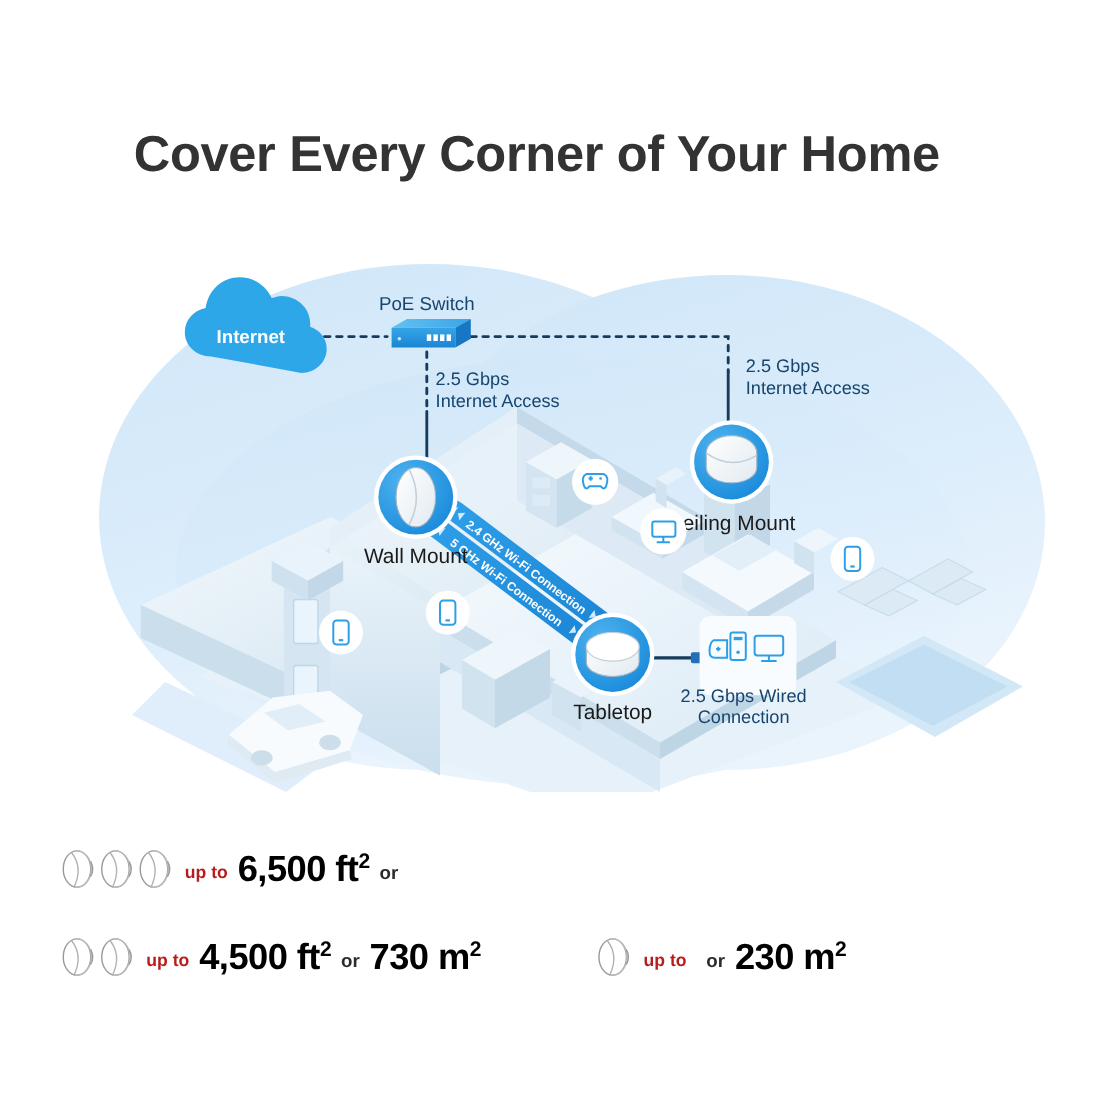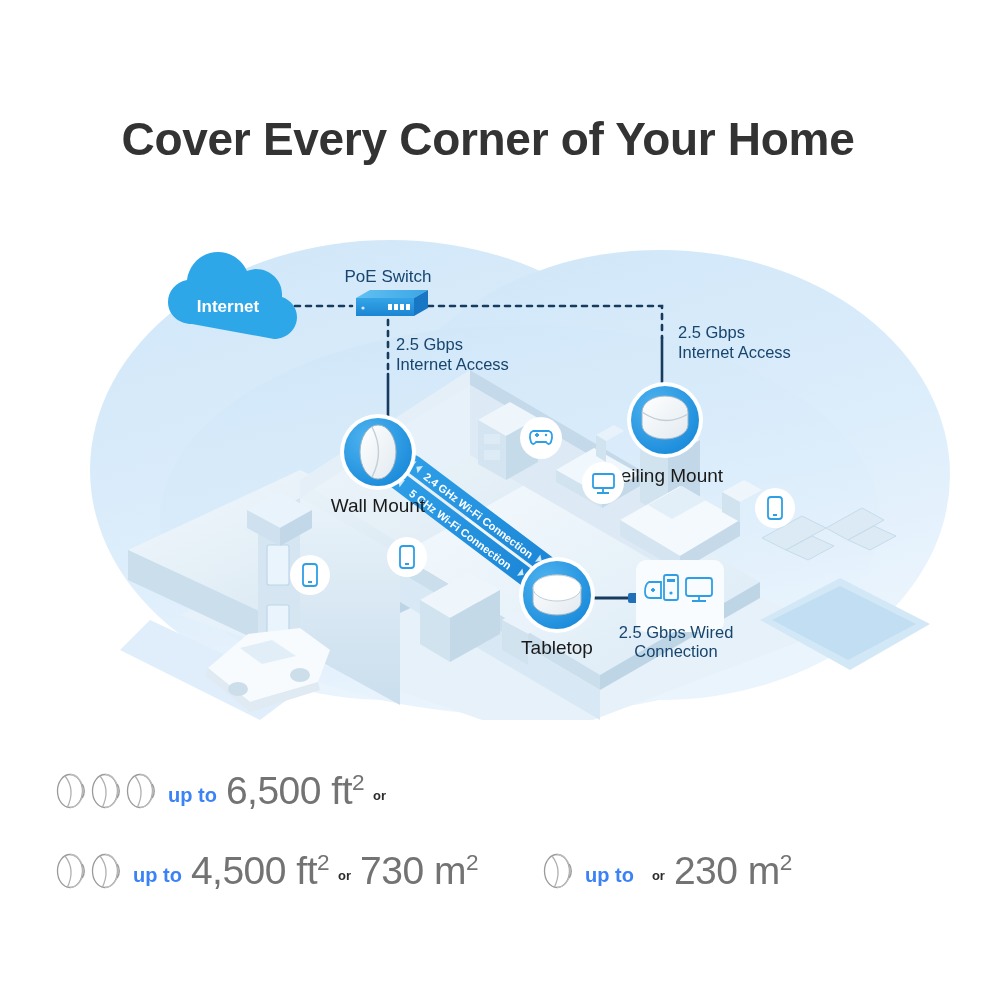--- a/index.html
+++ b/index.html
@@ -59,40 +59,40 @@
 
   .cov-icons {
     display: flex;
     align-items: center;
     gap: 3px;
     margin-right: 10px;
   }
   .deco-ico { display: block; }
 
   .cov-upto {
-    font-size: 20px;
+    font-size: 16px;
     font-weight: bold;
-    color: #3b82f6;
+    color: #b91c1c;
     margin: 0 9px 0 0;
     position: relative;
     top: 4px;
     white-space: nowrap;
   }
   .cov-or {
-    font-size: 13px;
+    font-size: 17px;
     font-weight: bold;
     color: #2b2b2b;
     margin: 11px 9px;
     position: relative;
     top: 4px;
   }
   .cov-big {
-    font-size: 39px;
-    font-weight: normal;
-    color: #737373;
+    font-size: 33px;
+    font-weight: bold;
+    color: #000000;
     white-space: nowrap;
     letter-spacing: -0.5px;
   }
   .cov-big sup {
     font-size: 0.58em;
     vertical-align: super;
     line-height: 0;
   }
 </style>
 </head>

